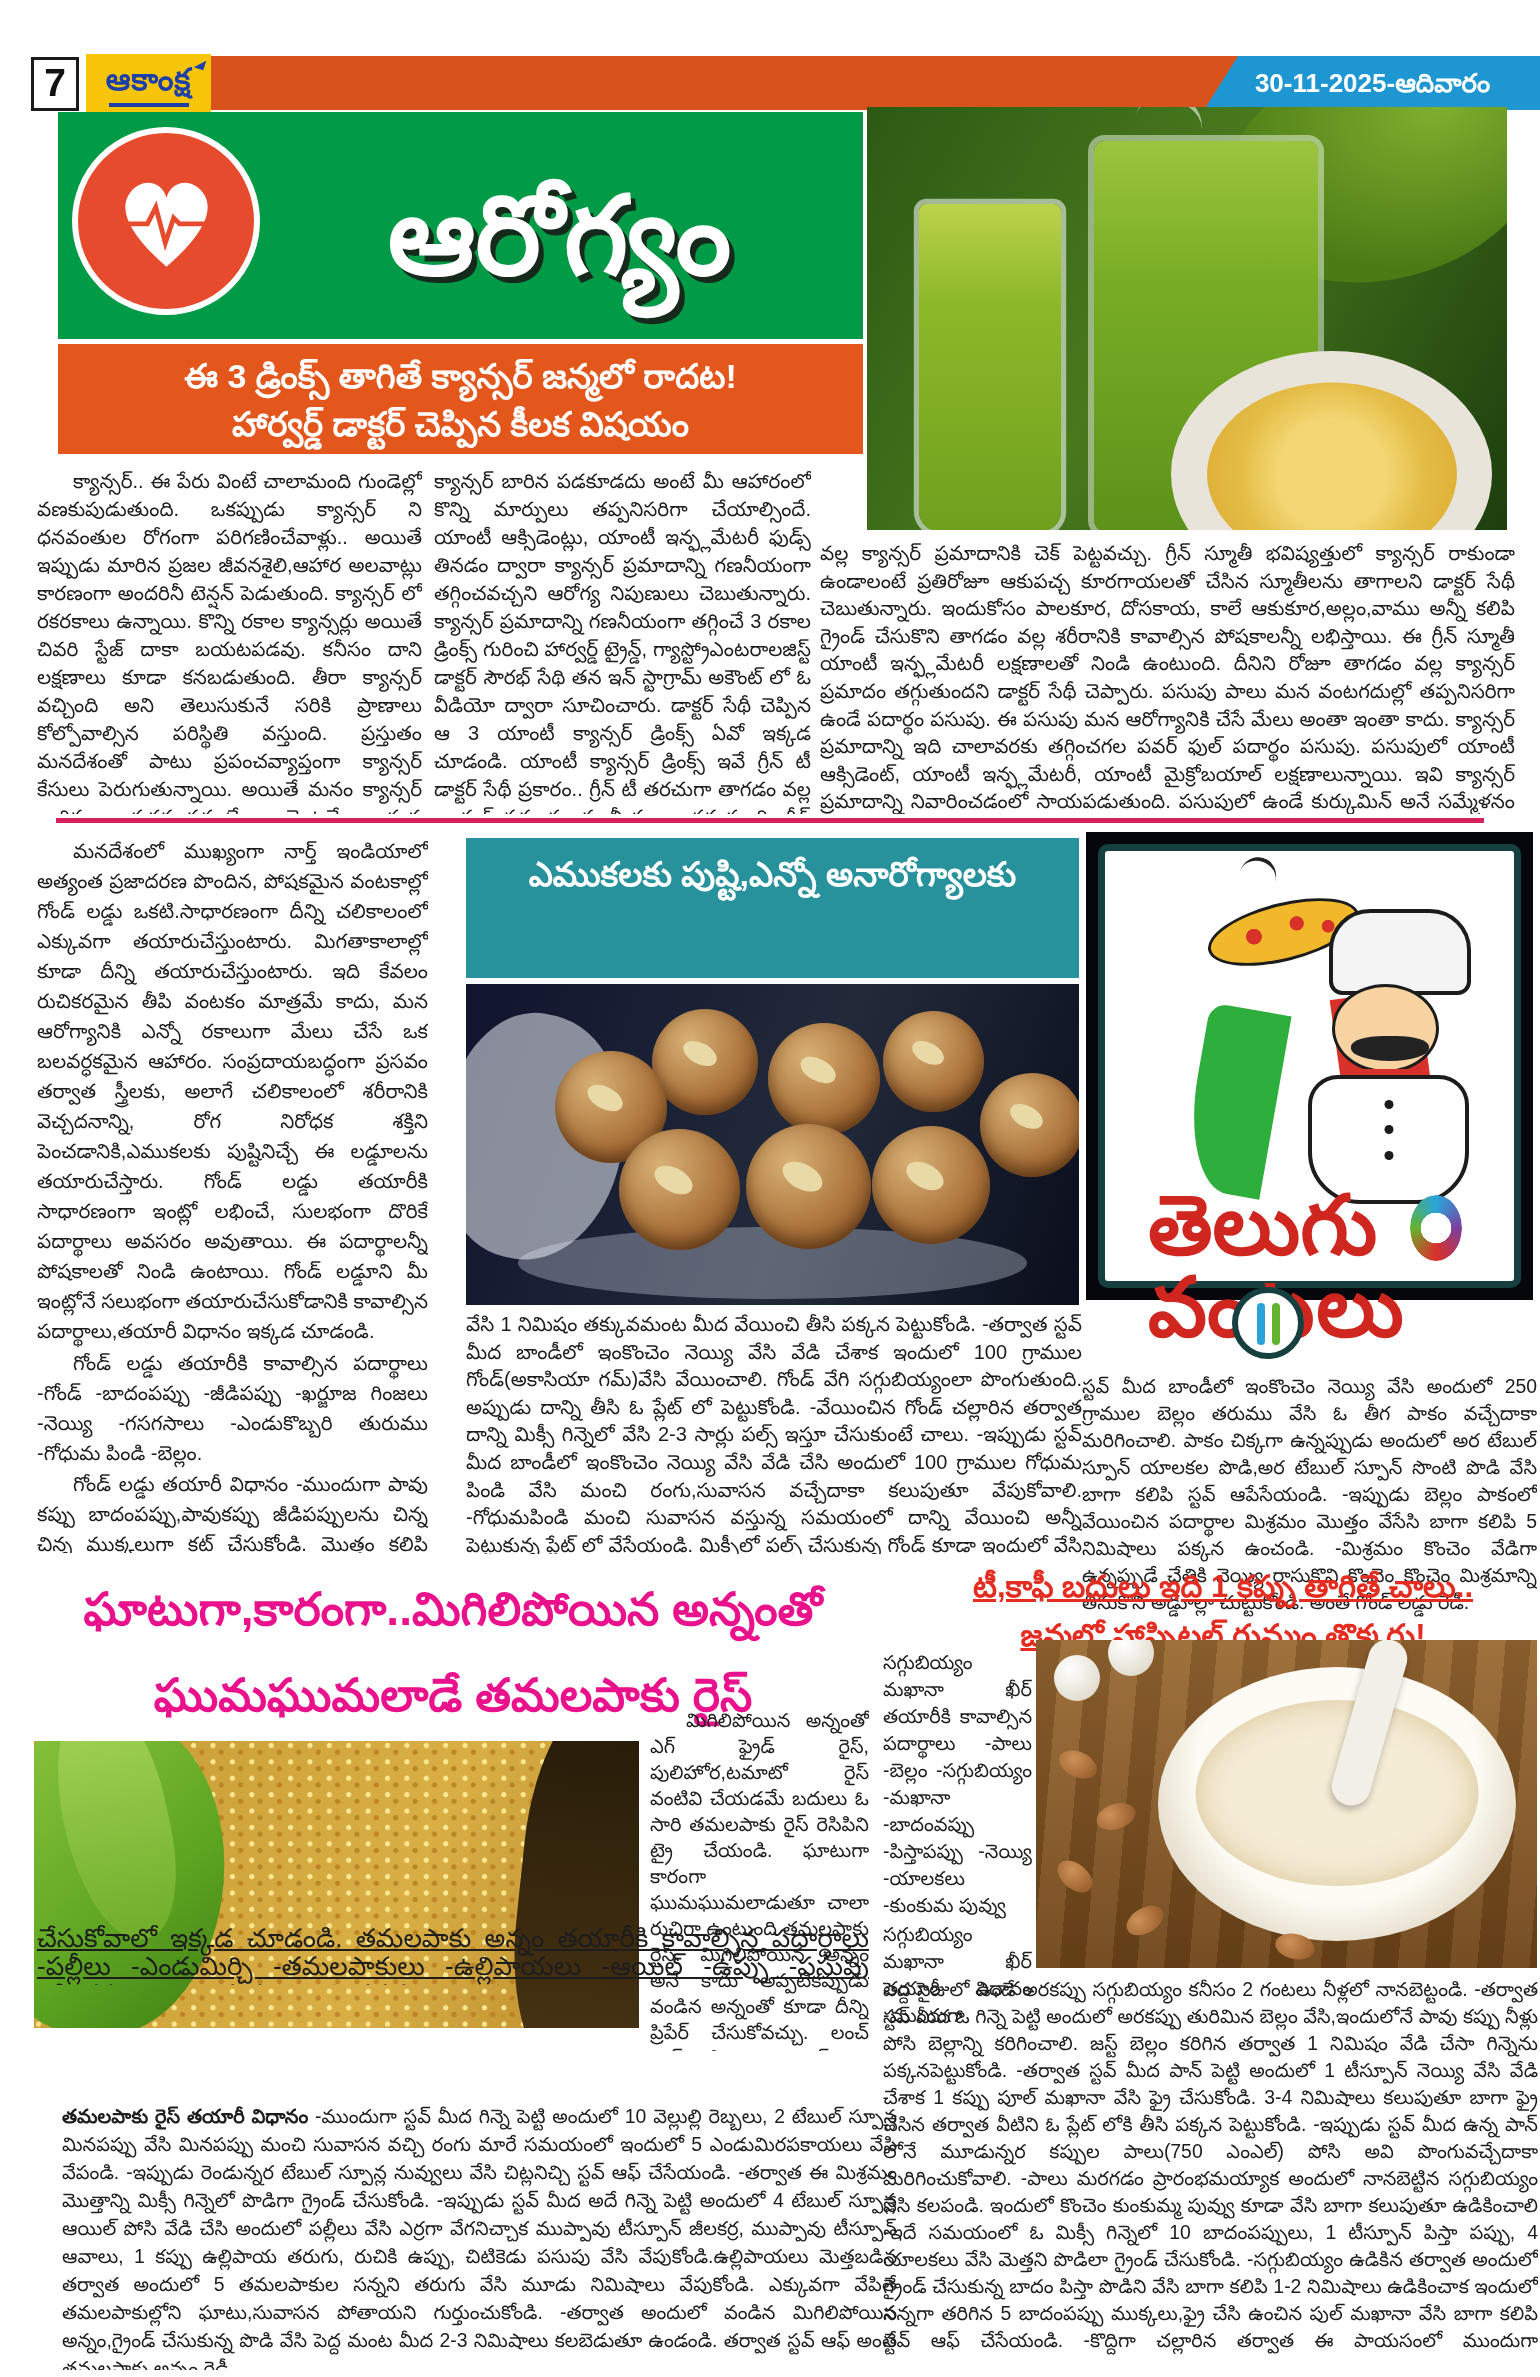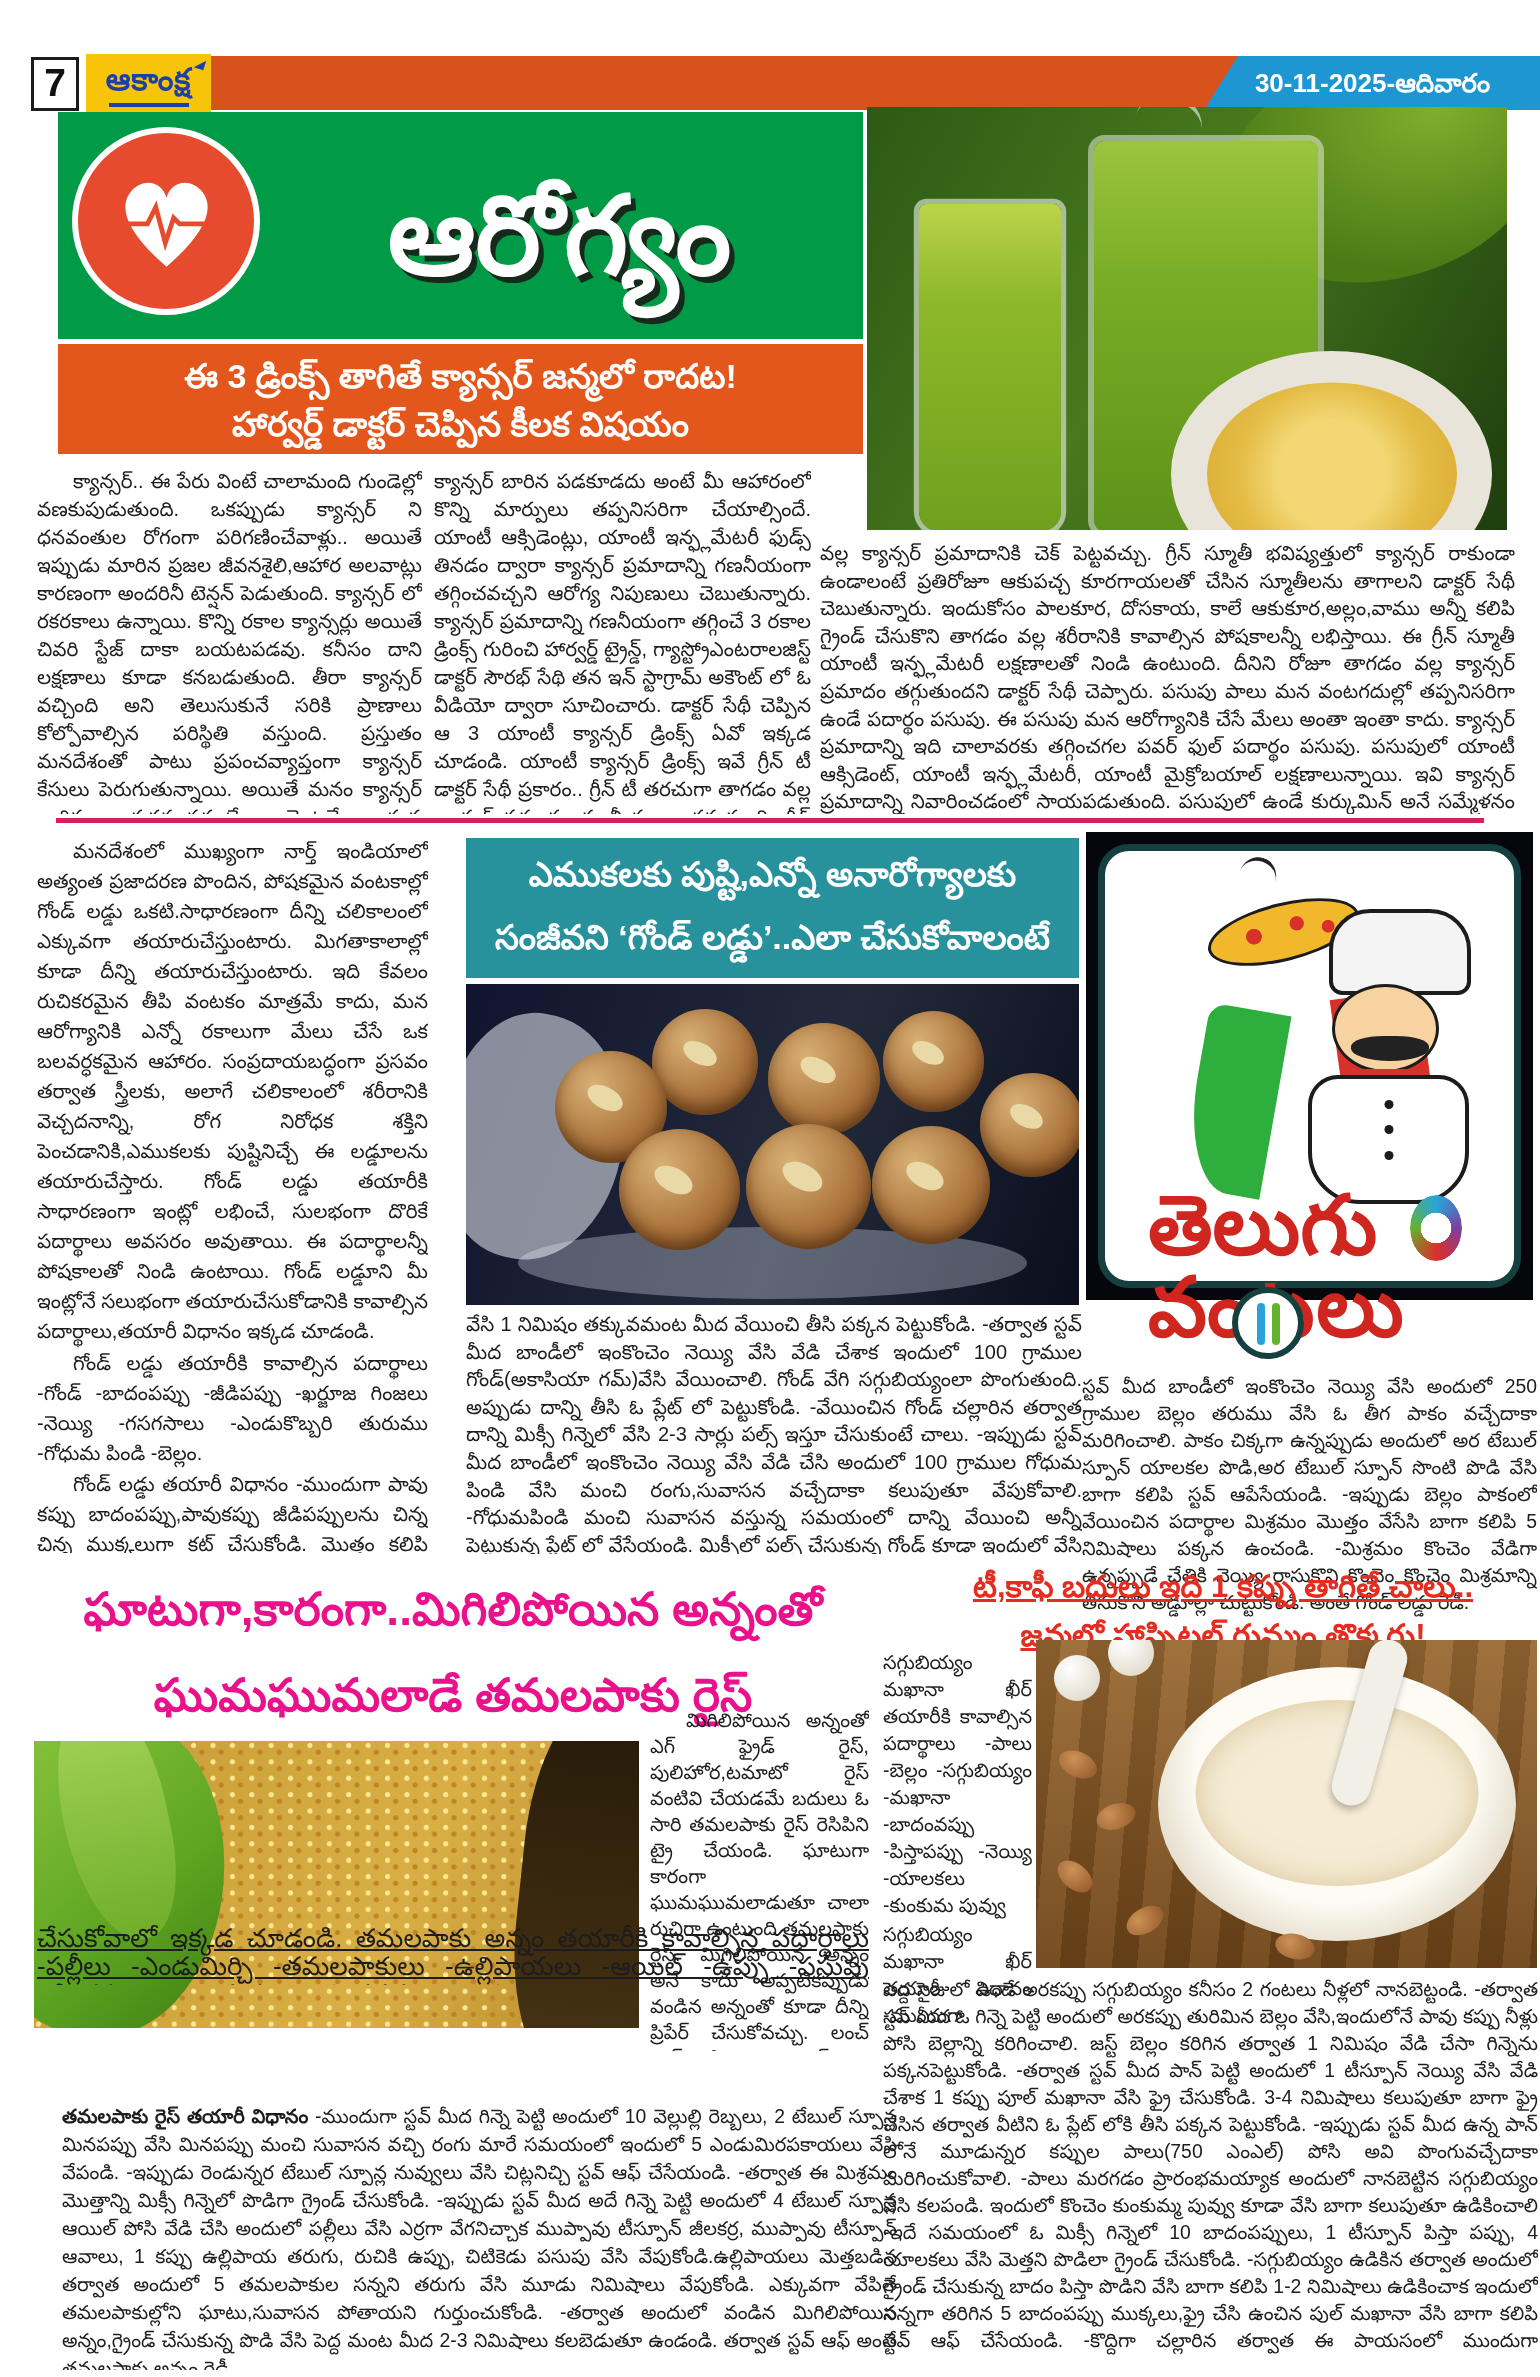--- a/index.html
+++ b/index.html
@@ -101,21 +101,21 @@
   .pk-kheer{position:absolute;left:50%;top:46%;transform:translate(-50%,-50%);width:283px;height:186px;border-radius:50%;
             background:#f5ecd6;
             box-shadow:inset 0 0 30px rgba(190,160,90,.5), 30px 22.4px 0 -123px #b5763a, -45px 41px 0 -125px #9fc457;}
   .pk-spoon{position:absolute;right:127px;top:-30px;width:39px;height:171px;background:#f2efe6;border-radius:19.4px;
             transform:rotate(16deg);box-shadow:0 4.5px 7.5px rgba(0,0,0,.25);}
   .pk-nut{position:absolute;width:40px;height:25px;background:radial-gradient(circle at 35% 35%,#cd9257,#8f5526);
           border-radius:50%;}
   .pk-mak{position:absolute;width:46px;height:46px;background:radial-gradient(circle at 35% 30%,#fff,#d9d2c0);border-radius:50%;}
   
   .logo-card{left:1086px;top:832px;width:447px;height:468px;background:#05070c;}
-  .lv-inner{position:absolute;inset:12px;background:#fff;border:7.5px solid #16403f;border-radius:31px;}
+  .lv-inner{position:absolute;inset:12px;background:#fff;border:7.5px solid #16403f;border-radius:10px;}
   .lv-flag-l{position:absolute;left:89px;top:157px;width:82px;height:186px;background:#2eae3c;
              border-radius:18px 0 0 60%;transform:rotate(10deg);}
   .lv-flag-r{position:absolute;right:82px;top:142px;width:89px;height:198px;background:#d8312a;
              border-radius:0 22.4px 60% 0;transform:rotate(-8deg);}
   .lv-pizza{position:absolute;left:101px;top:52px;width:149px;height:52px;background:#f0b82a;border:3.7px solid #1c1c1c;
             border-radius:50%;transform:rotate(-14deg);
             background-image:radial-gradient(circle at 30% 45%,#d8312a 7.5px,transparent 8.2px),
                              radial-gradient(circle at 60% 40%,#d8312a 6.7px,transparent 7.5px),
                              radial-gradient(circle at 80% 60%,#d8312a 6px,transparent 6.7px);}
   .lv-steam{position:absolute;left:134px;top:6px;width:37px;height:36px;border-top:4.5px solid #222;border-radius:50%;transform:rotate(18deg);}
@@ -190,21 +190,20 @@
   <div class="abs pink-divider"></div>
 
   <div class="abs body-text col-laddu-left">
     <p class="indent">మనదేశంలో ముఖ్యంగా నార్త్ ఇండియాలో అత్యంత ప్రజాదరణ పొందిన, పోషకమైన వంటకాల్లో గోండ్ లడ్డు ఒకటి.సాధారణంగా దీన్ని చలికాలంలో ఎక్కువగా తయారుచేస్తుంటారు. మిగతాకాలాల్లో కూడా దీన్ని తయారుచేస్తుంటారు. ఇది కేవలం రుచికరమైన తీపి వంటకం మాత్రమే కాదు, మన ఆరోగ్యానికి ఎన్నో రకాలుగా మేలు చేసే ఒక బలవర్ధకమైన ఆహారం. సంప్రదాయబద్ధంగా ప్రసవం తర్వాత స్త్రీలకు, అలాగే చలికాలంలో శరీరానికి వెచ్చదనాన్ని, రోగ నిరోధక శక్తిని పెంచడానికి,ఎముకలకు పుష్టినిచ్చే ఈ లడ్డూలను తయారుచేస్తారు. గోండ్ లడ్డు తయారీకి సాధారణంగా ఇంట్లో లభించే, సులభంగా దొరికే పదార్థాలు అవసరం అవుతాయి. ఈ పదార్థాలన్నీ పోషకాలతో నిండి ఉంటాయి. గోండ్ లడ్డూని మీ ఇంట్లోనే సలుభంగా తయారుచేసుకోడానికి కావాల్సిన పదార్థాలు,తయారీ విధానం ఇక్కడ చూడండి.</p>
     <p class="indent">గోండ్ లడ్డు తయారీకి కావాల్సిన పదార్థాలు -గోండ్ -బాదంపప్పు -జీడిపప్పు -ఖర్జూజ గింజలు -నెయ్యి -గసగసాలు -ఎండుకొబ్బరి తురుము -గోధుమ పిండి -బెల్లం.</p>
     <p class="indent">గోండ్ లడ్డు తయారీ విధానం -ముందుగా పావు కప్పు బాదంపప్పు,పావుకప్పు జీడిపప్పులను చిన్న చిన్న ముక్కలుగా కట్ చేసుకోండి. మొత్తం కలిపి అరకప్పు ఉండాలి. -తర్వాత స్టవ్ మీద బాండీ పెట్టి అందులో 1 కప్పు ఎండుకొబ్బరి తురుము వేసి మీడియం మంట మీద 2-3 నిమిషాలు వేయించి ఓ ప్లేట్ లోకి తీసి పక్కనపెట్టుకోండి. -ఇప్పుడు స్టవ్ మీద ఉన్న బాండీలోనే 2 టేబుల్ స్పూన్ల గసగసాలు వేసి చిట్లనివ్వాలి. ఆ తర్వాత వీటిని ఓ ప్లేట్ లోకి తీసుకొని పక్కన పెట్టుకోండి. -ఇప్పుడు స్టవ్ మీద ఉన్న బాండీలోనే పావు కిలో నెయ్యిలో కొంత వేసి అందులో కట్ చేసుకున్న డ్రైఫ్రూట్స్, 2 టేబుల్ స్పూన్ల ఖర్జూజ గింజలు కూడా</p>
   </div>
 
   <div class="abs teal-box">
     <div>ఎముకలకు పుష్టి,ఎన్నో అనారోగ్యాలకు</div>
-    <div>సంజీవని ‘గోండ్ లడ్డు’..ఎలా చేసుకోవాలంటే</div>
   </div>
 
   <div class="abs photo photo-laddu">
     <span class="pl-plate"></span>
     <span class="pl-foil"></span>
     <span class="ld"></span>
     <span class="ld"></span>
     <span class="ld"></span>
     <span class="ld"></span>
     <span class="ld"></span>

